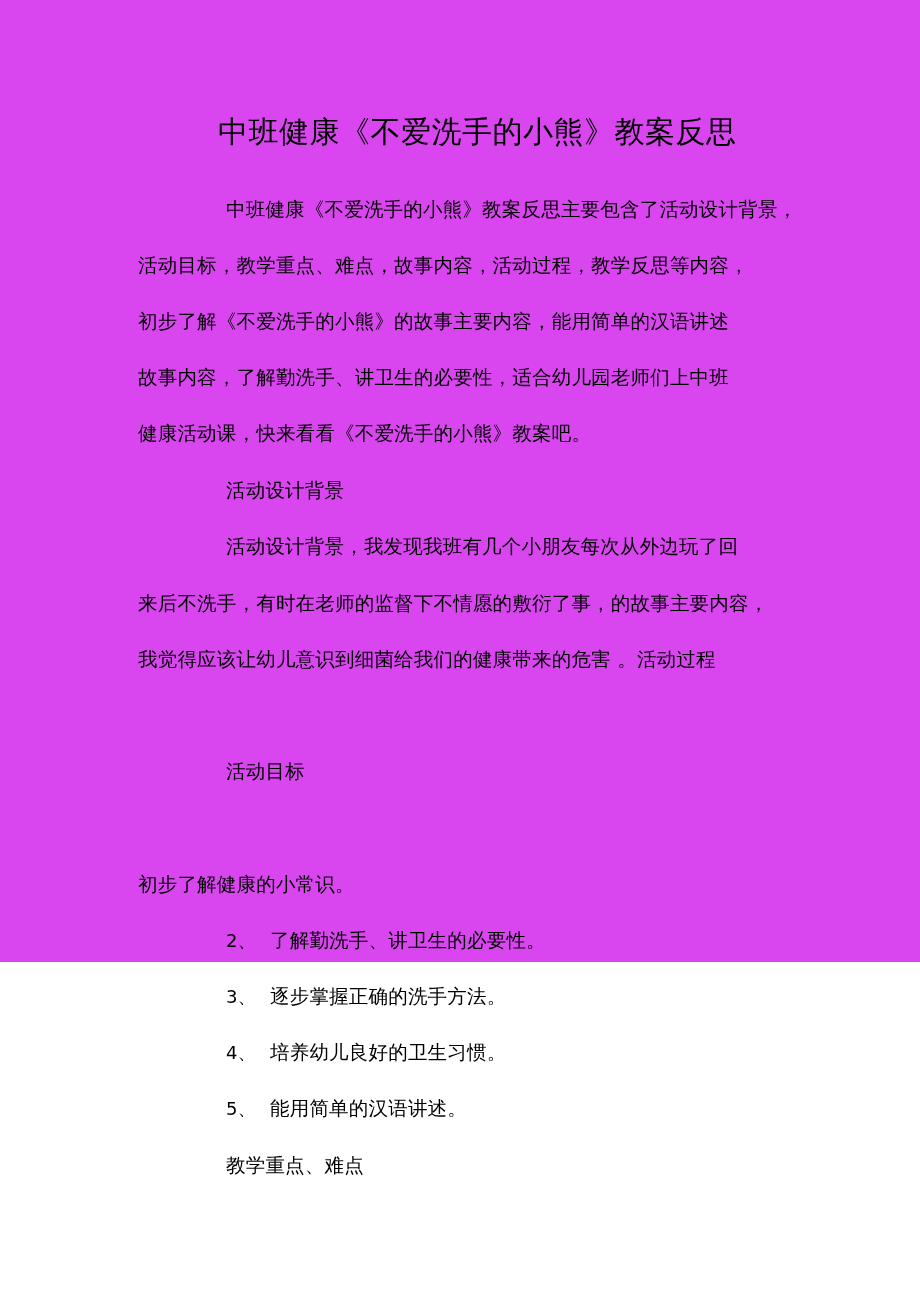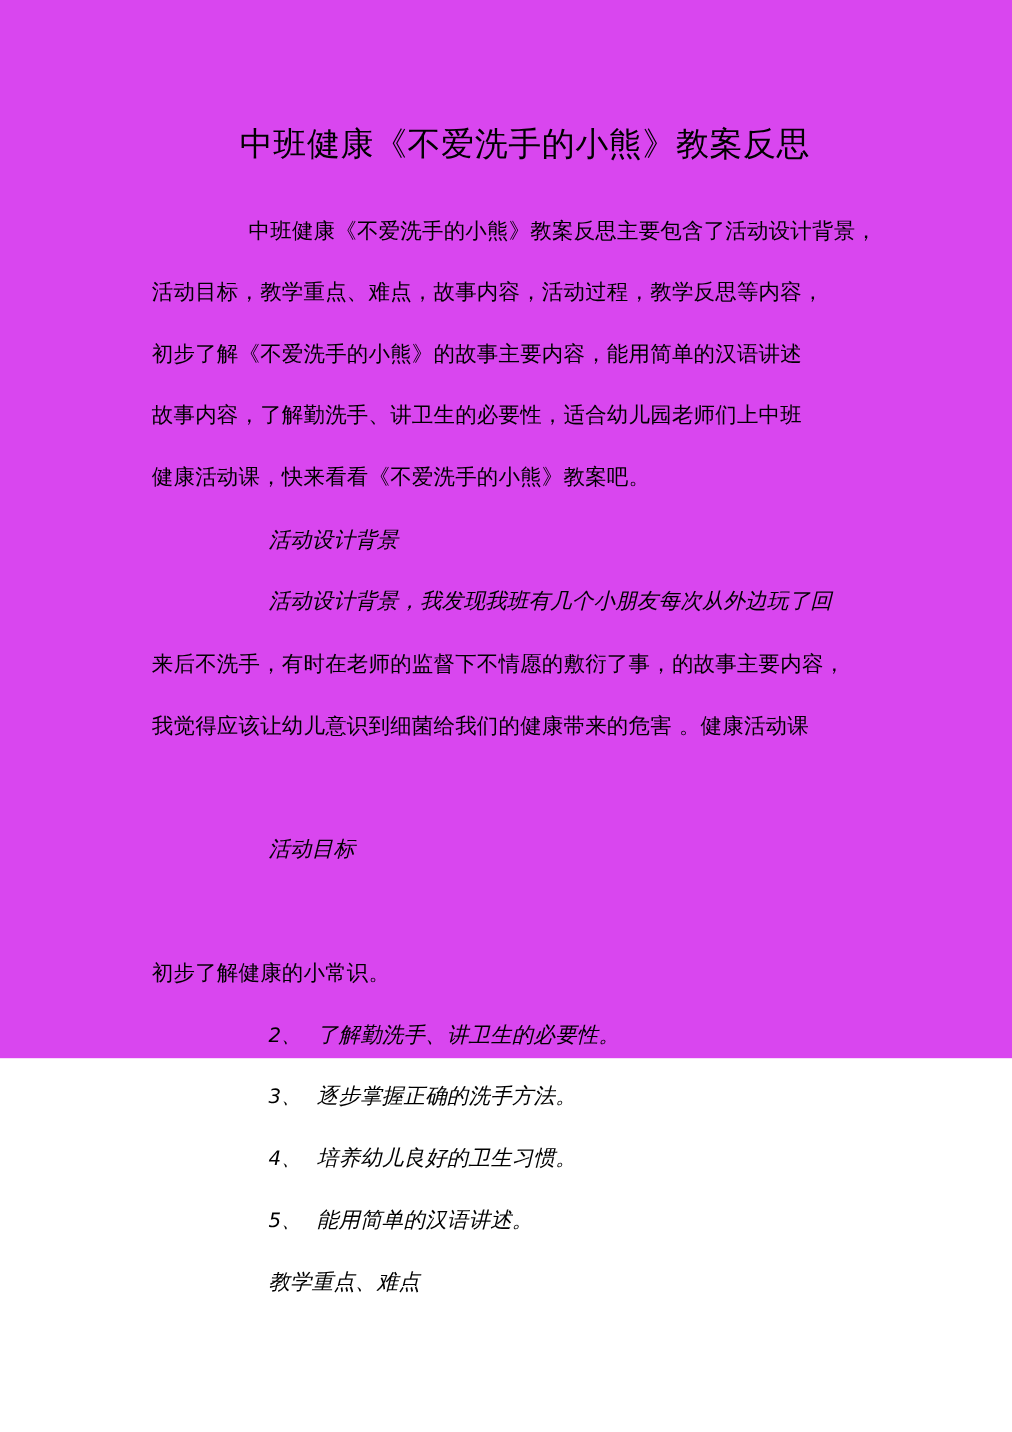--- a/index.html
+++ b/index.html
@@ -37,21 +37,21 @@
     }
     .line {
       position: absolute;
       font-size: 19.5px;
       line-height: 28px;
       white-space: nowrap;
       letter-spacing: 0.2px;
     }
     .l-full { left: 138px; }
     .l-indent1 { left: 182px; margin-left: 44px; }
-    .l-indent2 { left: 244px; font-style: italic; }
+    .l-indent2 { left: 226px; }
     .num {
       font-family: "DejaVu Sans", "Liberation Sans", sans-serif;
       font-size: 18px;
       display: inline-block;
       width: 44px;
     }
   </style>
 </head>
 <body>
 
@@ -61,21 +61,21 @@
 
   <div class="line l-indent1" style="top:196px">中班健康《不爱洗手的小熊》教案反思主要包含了活动设计背景，</div>
   <div class="line l-full" style="top:252px">活动目标，教学重点、难点，故事内容，活动过程，教学反思等内容，</div>
   <div class="line l-full" style="top:308px">初步了解《不爱洗手的小熊》的故事主要内容，能用简单的汉语讲述</div>
   <div class="line l-full" style="top:364px">故事内容，了解勤洗手、讲卫生的必要性，适合幼儿园老师们上中班</div>
   <div class="line l-full" style="top:420px">健康活动课，快来看看《不爱洗手的小熊》教案吧。</div>
 
   <div class="line l-indent2" style="top:477px">活动设计背景</div>
   <div class="line l-indent2" style="top:533px">活动设计背景，我发现我班有几个小朋友每次从外边玩了回</div>
   <div class="line l-full" style="top:590px">来后不洗手，有时在老师的监督下不情愿的敷衍了事，的故事主要内容，</div>
-  <div class="line l-full" style="top:646px">我觉得应该让幼儿意识到细菌给我们的健康带来的危害 。健康活动课</div>
+  <div class="line l-full" style="top:646px">我觉得应该让幼儿意识到细菌给我们的健康带来的危害 。活动过程</div>
 
   <div class="line l-indent2" style="top:758px">活动目标</div>
 
   <div class="line l-full" style="top:871px">初步了解健康的小常识。</div>
 
   <div class="line l-indent2" style="top:927px">
     <span class="num">2、</span><span>了解勤洗手、讲卫生的必要性。</span>
   </div>
 
   <div class="line l-indent2" style="top:983px">

